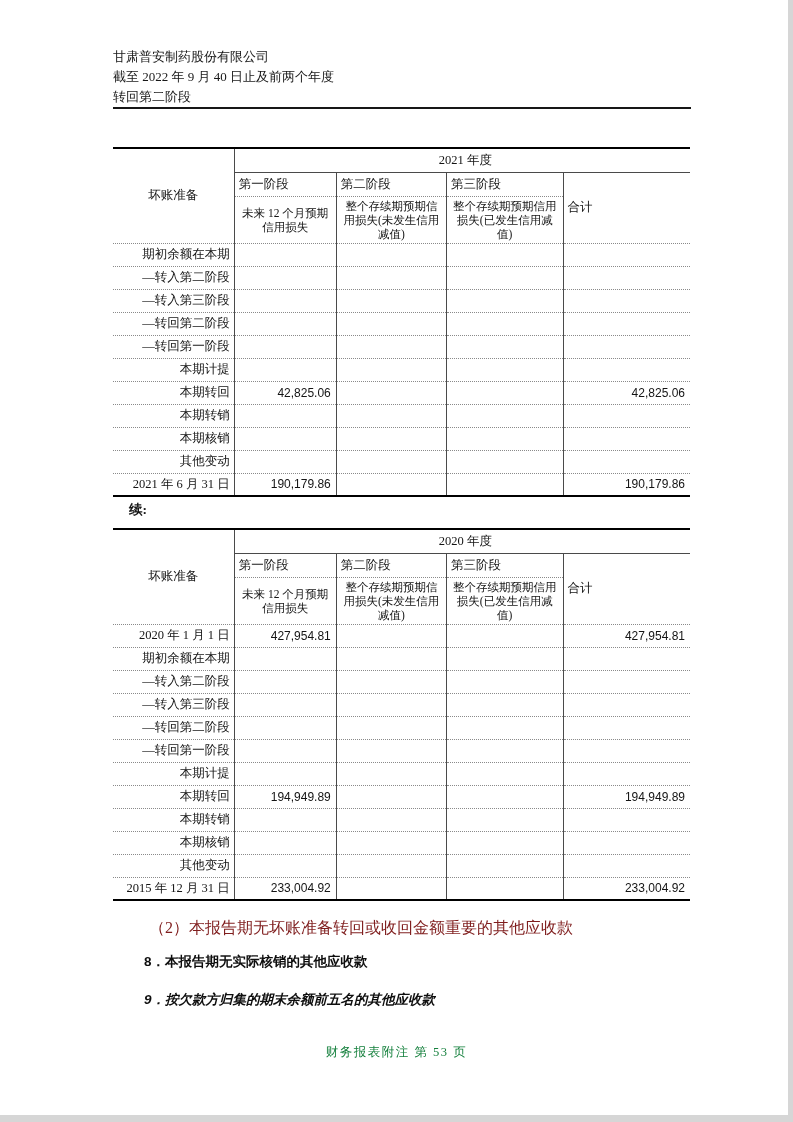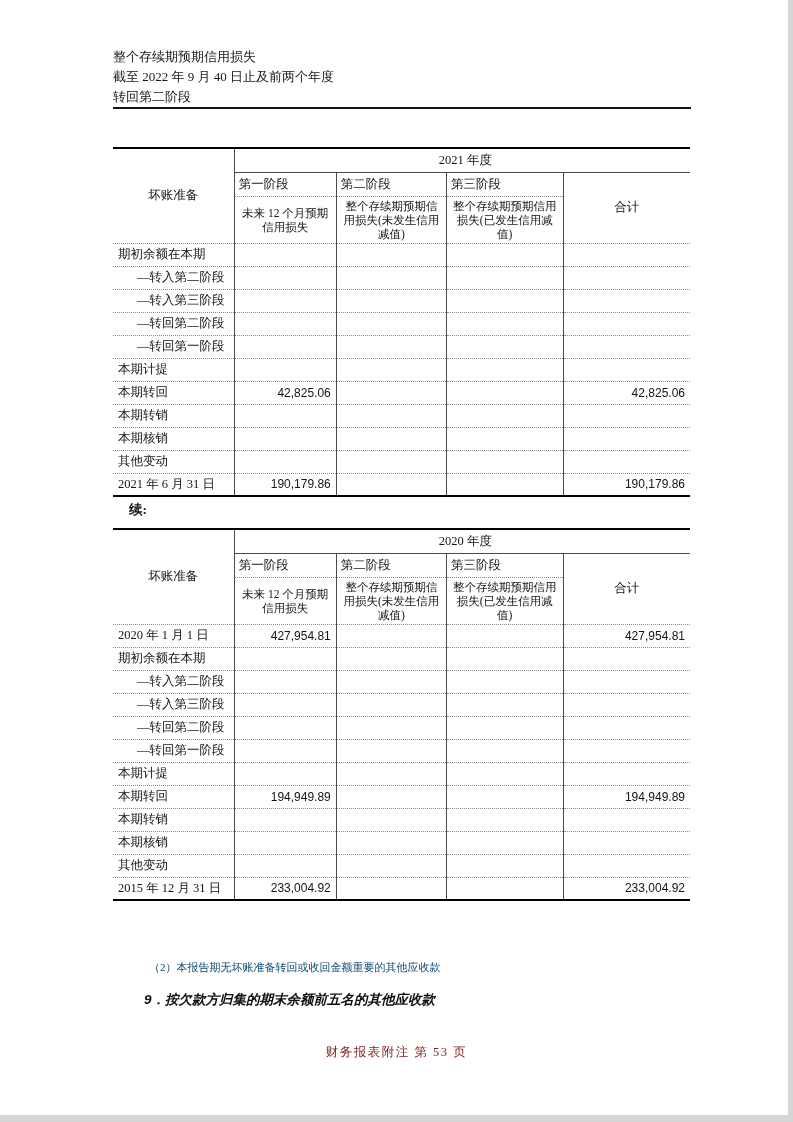--- a/index.html
+++ b/index.html
@@ -38,56 +38,56 @@
   .vline   { border-right:1px solid #4a4a4a; }
   .hdot    { border-bottom:1px dotted #8a8a8a; }
   .hsolid  { border-bottom:1px solid #4a4a4a; }
   .hd-title { text-align:center; vertical-align:middle; }
   .hd-year  { text-align:center; height:24px; vertical-align:middle;padding-left:10px; }
   .hd-stage { text-align:left; height:24px; vertical-align:middle; }
   .hd-desc  {
     text-align:center; vertical-align:middle; height:43px;
     font-size:11.5px; line-height:14px; padding:2px 6px;
   }
-  .hd-total { text-align:center; vertical-align:middle; }
+  .hd-total { text-align:left; vertical-align:middle; }
   tbody td { height:23px; border-bottom:1px dotted #8a8a8a; }
   tbody tr:last-child td { border-bottom:none; }
-  td.label { text-align:left; padding-left:5px; white-space:nowrap; }
+  td.label { text-align:right; padding-left:5px; white-space:nowrap; }
   td.label.indent { padding-left:24px; }
   td.num {
     text-align:right; padding-right:5px;
     font-family:"Liberation Sans", sans-serif; font-size:12px;
   }
   .cont-label {
     position:absolute; left:129px; top:501px;
     font-size:13.5px; font-weight:bold; color:#161616;
   }
   .note-2 {
     position:absolute; left:149px; top:918px;
-    font-size:11px; color:#0c4a6e;margin-top:42px;
+    font-size:16px; color:#7f1d1d;
   }
   .heading-bold {
     position:absolute; left:144px;
     font-size:13.5px; font-weight:bold;
     font-family:"Liberation Sans", sans-serif; color:#0e0e0e;
   }
   .h8 { top:953px; }
   .h9 { top:991px;font-style:italic; }
   .page-footer {
     position:absolute; left:0; top:1044px; width:100%;
-    text-align:center; font-size:12.5px; letter-spacing:1.5px; color:#7f1d1d;
+    text-align:center; font-size:12.5px; letter-spacing:1.5px; color:#15803d;
   }
 </style>
 </head>
 <body>
 
 <div class="page">
 
   <div class="doc-header">
-    <div>整个存续期预期信用损失</div>
+    <div>甘肃普安制药股份有限公司</div>
     <div>截至 2022 年 9 月 40 日止及前两个年度</div>
     <div>转回第二阶段</div>
   </div>
   <div class="header-rule"></div>
 
   <div class="tbl-wrap tbl-2021">
     <table>
       <colgroup>
           <col class="c1">
           <col class="c2">
@@ -305,17 +305,18 @@
             <td class="num vline">233,004.92</td>
             <td class="num vline"></td>
             <td class="num vline"></td>
             <td class="num">233,004.92</td>
           </tr>
         </tbody>
     </table>
   </div>
 
   <div class="note-2">（2）本报告期无坏账准备转回或收回金额重要的其他应收款</div>
+  <div class="heading-bold h8">8．本报告期无实际核销的其他应收款</div>
   <div class="heading-bold h9">9．按欠款方归集的期末余额前五名的其他应收款</div>
 
   <div class="page-footer">财务报表附注 第 53 页</div>
 
 </div>
 
 </body></html>

